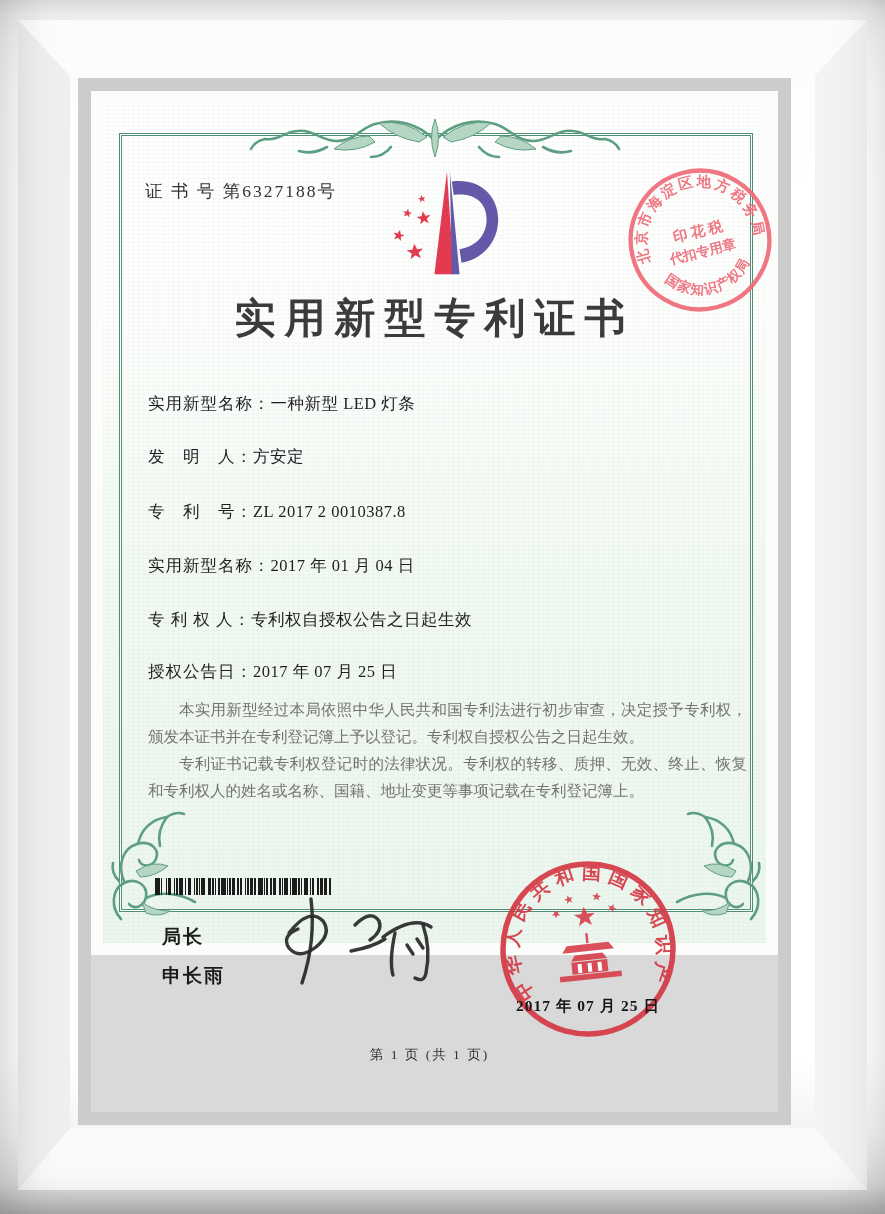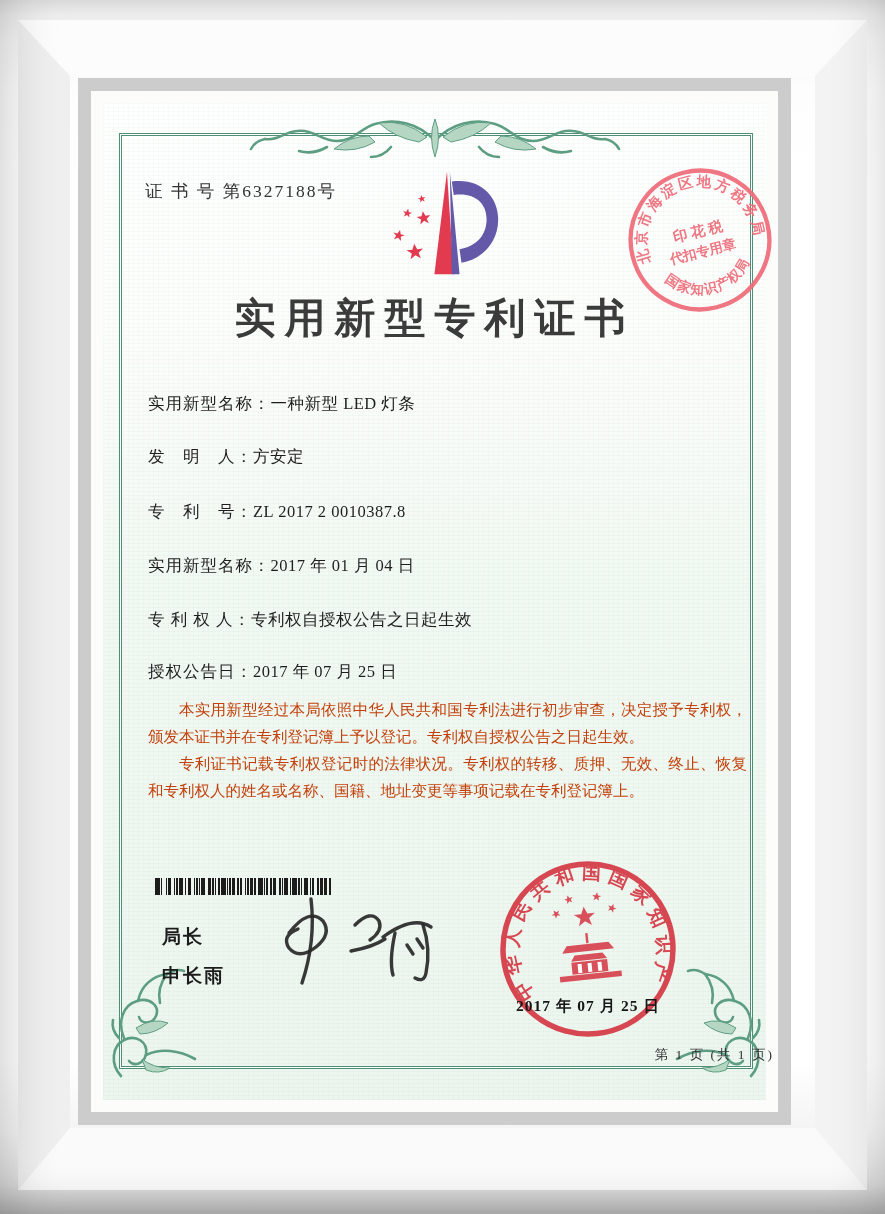--- a/index.html
+++ b/index.html
@@ -7,21 +7,21 @@
     background:linear-gradient(180deg,#dfdfdf 0,#ececec 14px,#f6f6f6 40px,#fdfdfd 90px,#ffffff 180px,#ffffff 1060px,#f4f4f4 1130px,#dedede 1185px,#c2c2c2 1214px);
     font-family:"Liberation Serif","DejaVu Serif",serif;}
   .photo-shade{position:absolute;inset:0;pointer-events:none;
     box-shadow:inset 42px 0 46px -26px rgba(0,0,0,.13), inset -42px 0 46px -26px rgba(0,0,0,.09), inset 0 -30px 40px -22px rgba(0,0,0,.18);}
   
   .bevel{position:absolute;left:18px;top:20px;right:18px;bottom:24px;
     border-top:56px solid #fcfcfc;border-left:52px solid #efefef;border-right:52px solid #f3f3f3;border-bottom:62px solid #fafafa;}
   
   .opening{position:absolute;left:78px;top:78px;width:713px;height:1047px;border:13px solid #cccccc;box-sizing:border-box;background:#d9d9d9;}
   
-  .paper{position:absolute;left:91px;top:91px;width:687px;height:1021px;background:#fcfdfb;}
+  .paper{position:absolute;left:91px;top:91px;width:687px;height:864px;background:#fcfdfb;}
   .paper-tint{position:absolute;inset:12px;background:
      repeating-linear-gradient(0deg, rgba(110,175,140,.055) 0 1px, transparent 1px 4px),
      repeating-linear-gradient(90deg, rgba(110,175,140,.04) 0 1px, transparent 1px 5px),
      linear-gradient(180deg, rgba(255,255,255,.95) 0, rgba(255,255,255,.25) 220px, rgba(234,245,235,.55) 480px, rgba(228,242,231,.65) 100%);}
   
   .gborder{position:absolute;left:28px;top:42px;right:25px;bottom:43px;
     border:1px solid var(--border-green);box-shadow:inset 0 0 0 1px #ffffff, inset 0 0 0 2px var(--border-green);}
   .ornament-top{position:absolute;left:50%;transform:translateX(-50%);top:20px;width:384px;height:58px;}
   .flourish{position:absolute;width:92px;height:122px;}
   .flourish.bl{left:16px;bottom:32px;}
@@ -30,33 +30,33 @@
   .fl-g{fill:var(--flourish-leaf);stroke:var(--flourish-green);stroke-width:1;}
   
   .cert-no{position:absolute;left:54px;top:88px;font-size:17.5px;letter-spacing:2px;color:#333;white-space:nowrap;}
   .logo{position:absolute;left:297px;top:74px;width:116px;height:118px;}
   .title{position:absolute;left:0;right:0;top:200px;text-align:center;font-size:41px;font-weight:700;letter-spacing:9px;color:#3b3b3b;}
   .tax-stamp{position:absolute;left:532px;top:72px;width:154px;height:154px;transform:rotate(-14deg);opacity:.92;}
   .stamp-txt{fill:var(--stamp-pink);font-family:"Liberation Serif",serif;font-weight:700;}
   .fields{position:absolute;left:57px;top:300px;right:30px;color:#1e1e1e;}
   .frow{position:absolute;left:0;font-size:16.5px;white-space:nowrap;letter-spacing:.5px;}
   .frow .flabel{letter-spacing:1px;}
-  .paras{position:absolute;left:57px;right:31px;top:606px;font-size:15.5px;line-height:1.74;color:#c2410c;text-align:justify;}
+  .paras{position:absolute;left:57px;right:31px;top:606px;font-size:15.5px;line-height:1.74;color:#737373;text-align:justify;}
   .paras p{margin:0;text-indent:2em;}
   .barcode{position:absolute;left:64px;top:787px;width:192px;height:17px;display:flex;align-items:stretch;}
   .barcode i{display:block;background:#1c1c1c;}
   .signer{position:absolute;left:71px;top:833px;font-family:"Liberation Sans","DejaVu Sans",sans-serif;font-size:19px;color:#1c1c1c;font-weight:500;letter-spacing:2px;}
   .signer div{margin-bottom:13px;font-weight:bold;}
   .signature{position:absolute;left:180px;top:800px;width:170px;height:100px;}
   .sig{stroke:#272727;fill:none;stroke-width:3.4;stroke-linecap:round;opacity:.92;}
   .seal{position:absolute;left:407px;top:768px;width:180px;height:180px;transform:rotate(-6deg);opacity:.93;}
   .seal-red{fill:var(--seal-red);}
   .seal-stroke{stroke:var(--seal-red);fill:none;}
   .seal-date{position:absolute;left:402px;top:905px;width:190px;text-align:center;font-size:15.5px;font-weight:700;color:#161616;letter-spacing:1px;}
-  .footer{position:absolute;left:0;right:4px;top:955px;text-align:right;font-size:13.5px;color:#333;letter-spacing:2px;}
+  .footer{position:absolute;left:0;right:10px;top:955px;text-align:center;font-size:13.5px;color:#333;letter-spacing:2px;}
 </style>
 </head>
 <body>
 
 <div class="photo">
   <div class="bevel"></div>
   <div class="opening"></div>
 
   <div class="paper">
     <div class="paper-tint"></div>

